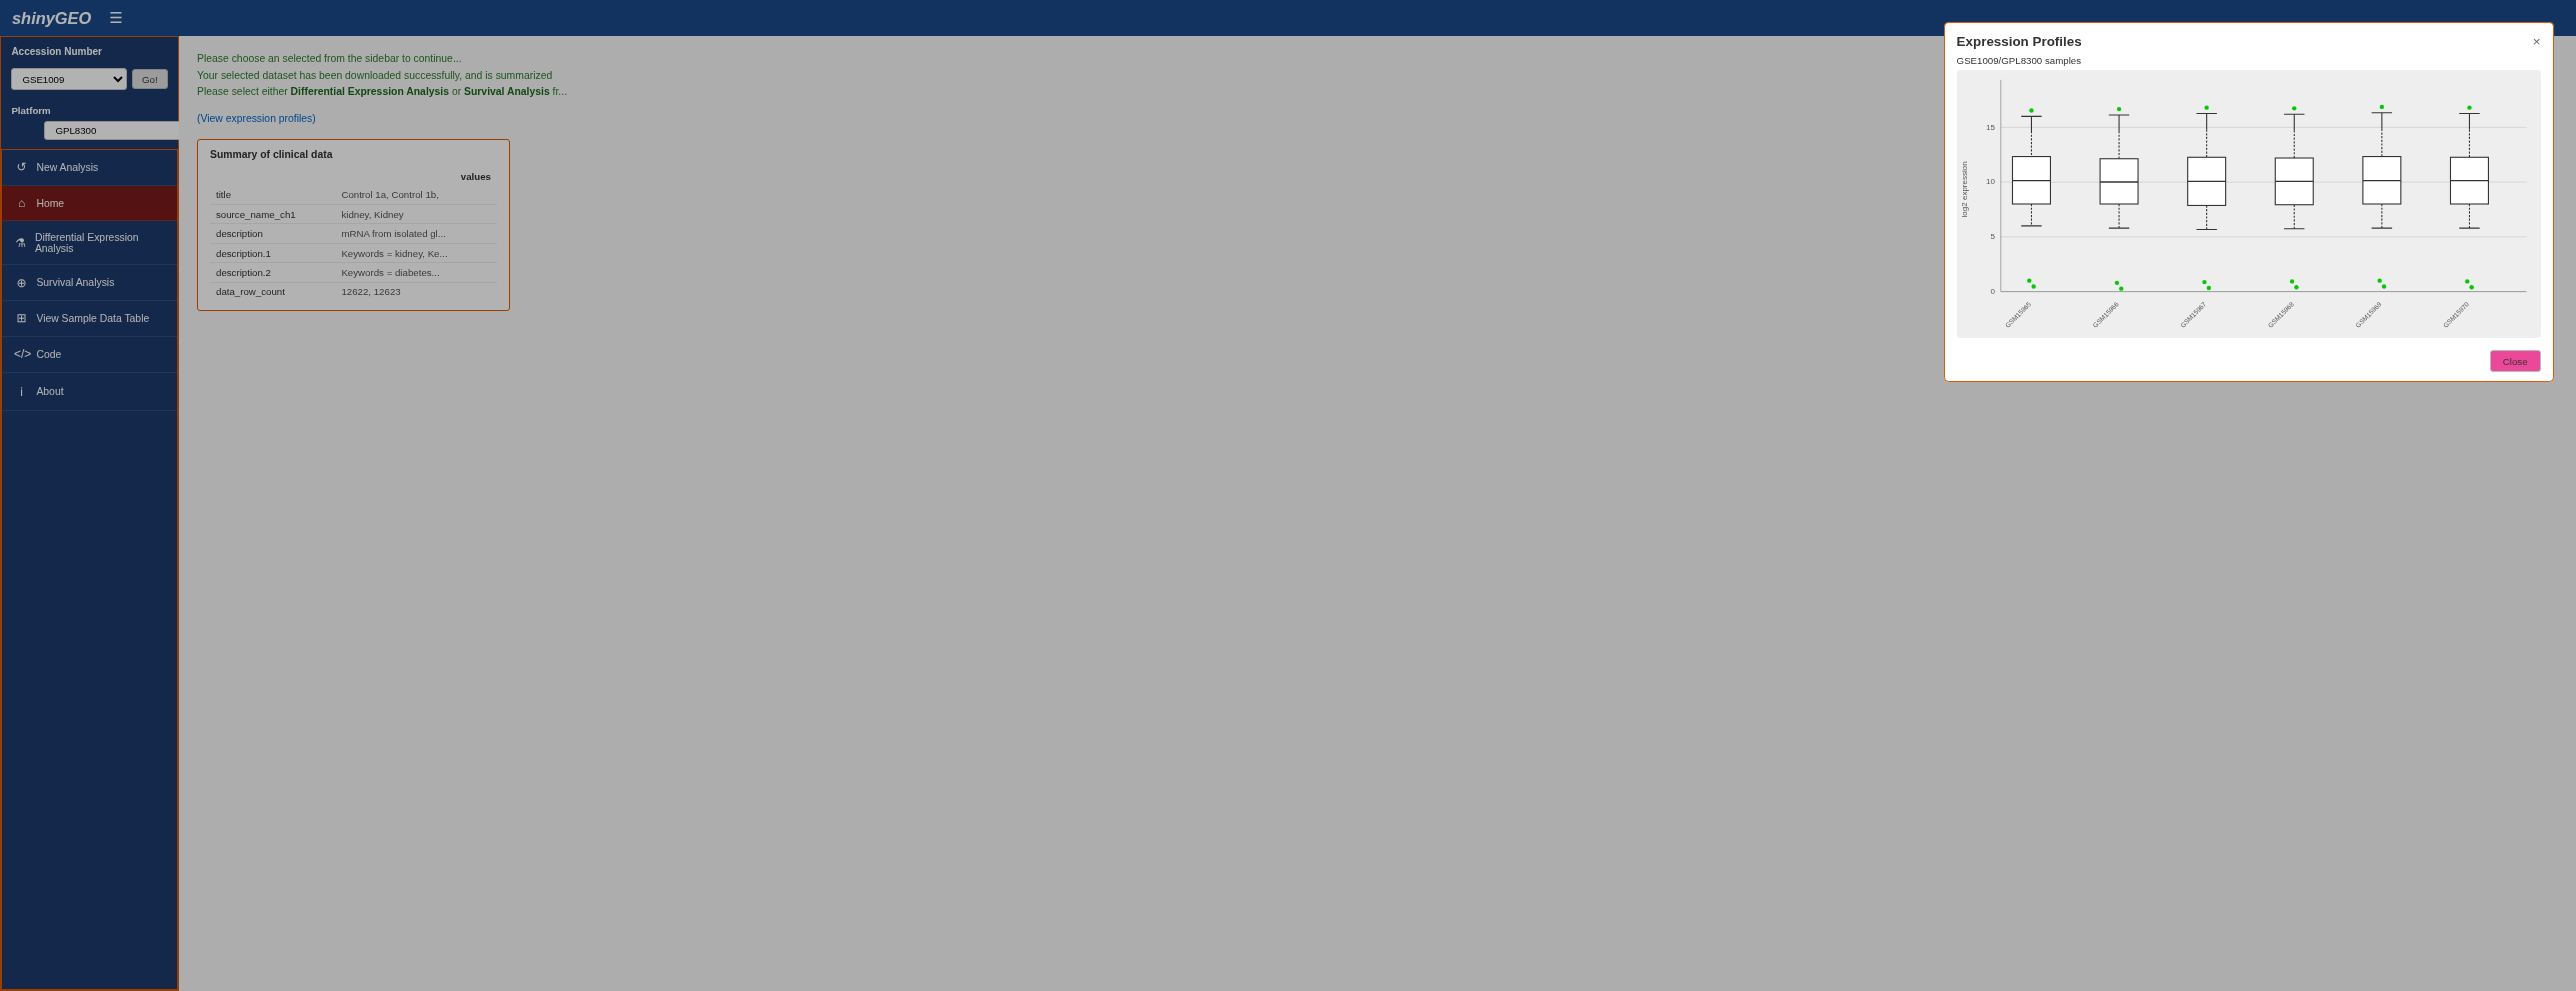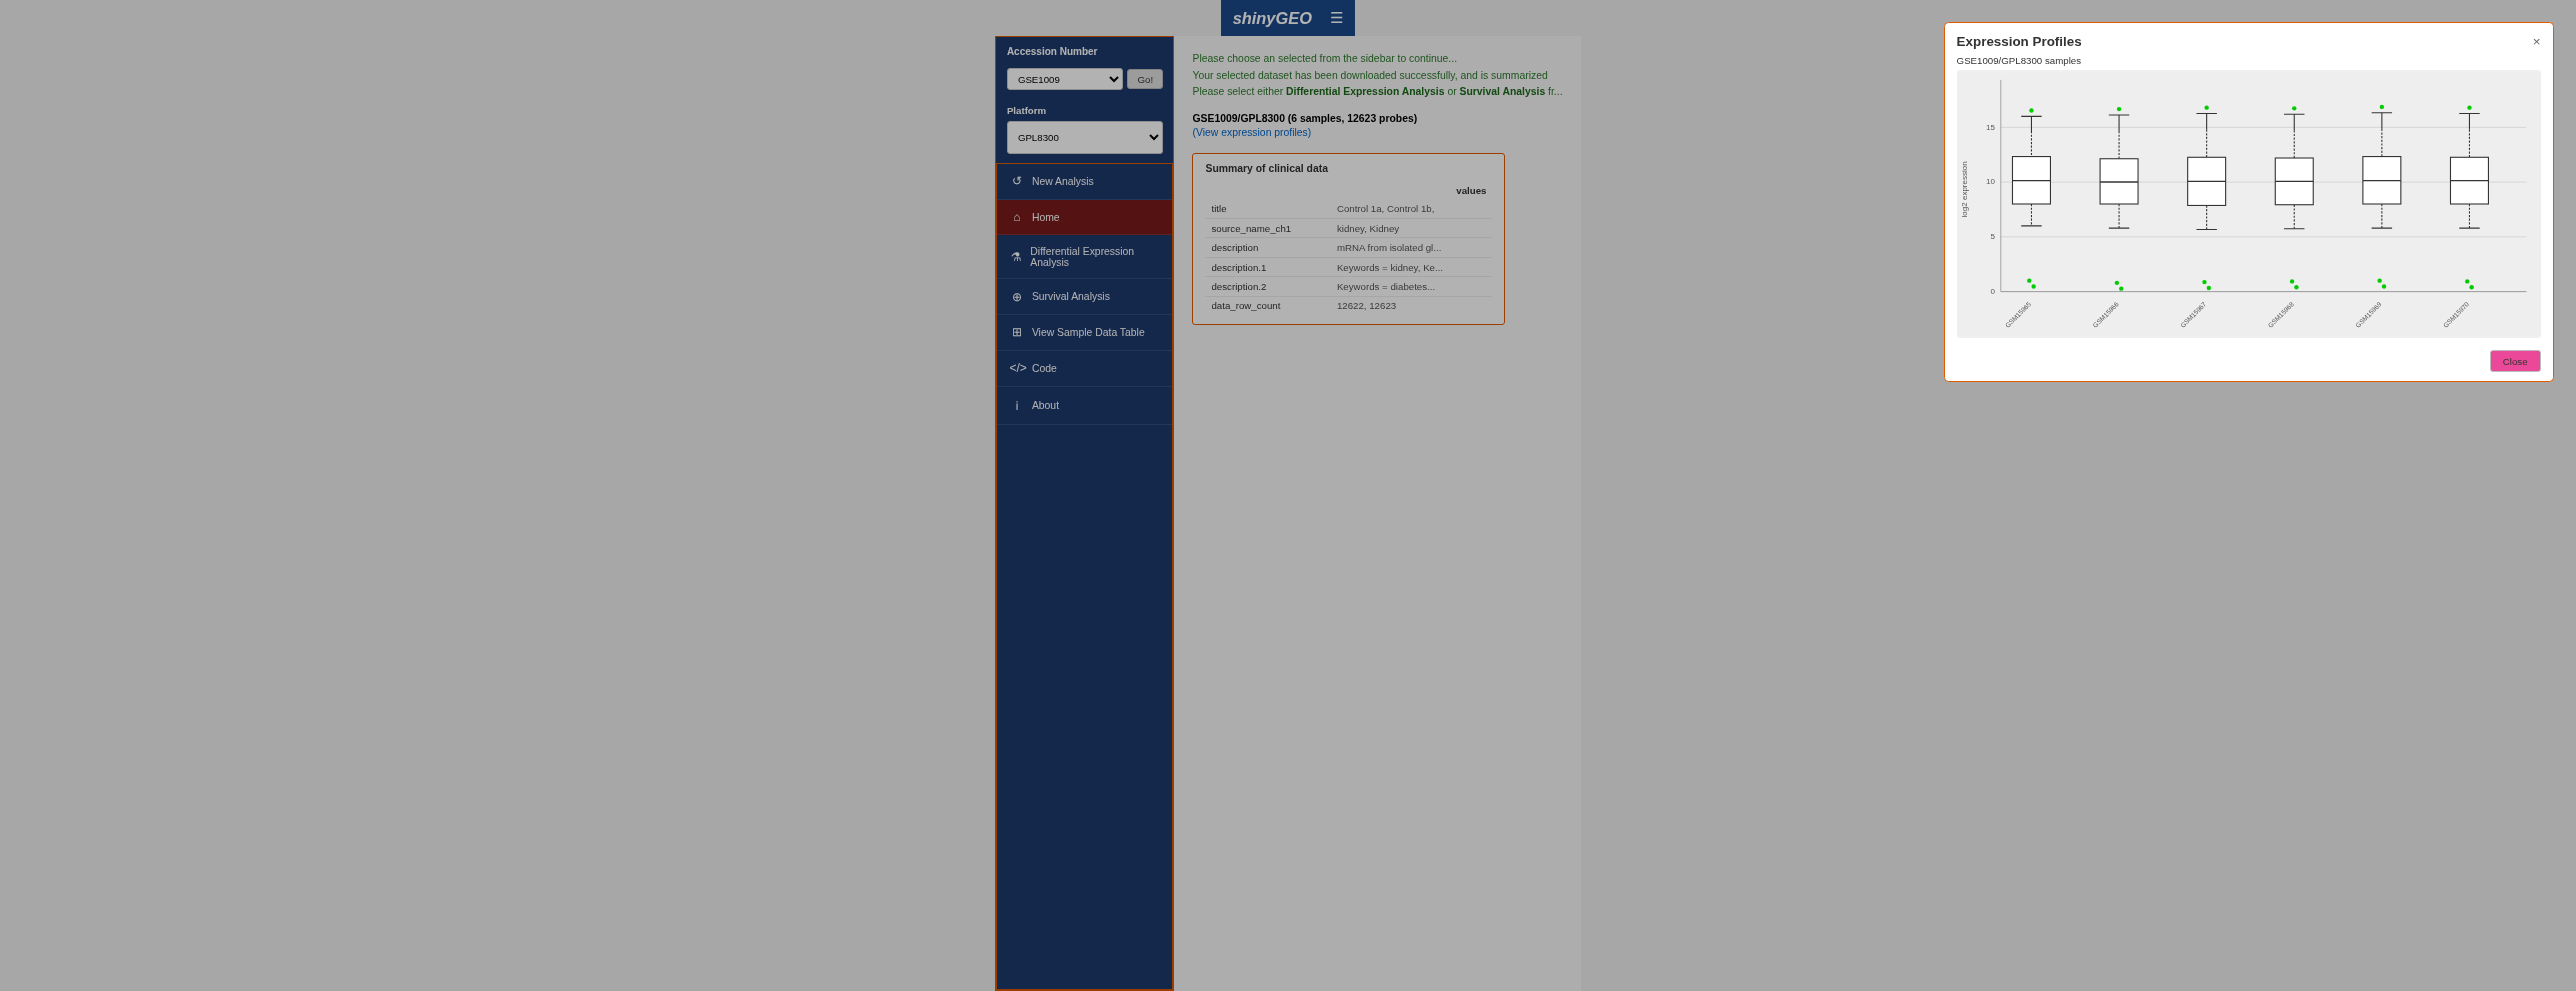--- a/index.html
+++ b/index.html
@@ -1,35 +1,35 @@
 <!DOCTYPE html>
 <html style="font-size:12px"><head>
   <meta charset="utf-8">
   <style>
     * { box-sizing: border-box; margin: 0; padding: 0; }
     body { font-family: Arial, sans-serif; font-size: 10.4px; background: #f0f0f0; overflow: hidden; }
 
     
-    .app-container { display: flex; flex-direction: column; height: 100vh; align-items: center; }
+    .app-container { display: flex; flex-direction: column; height: 100vh; }
     .top-nav { background: #1a4a8a; color: white; display: flex; align-items: center; padding: 0 12px; height: 36px; flex-shrink: 0; }
     .top-nav .brand { font-size: 16.4px; font-style: italic; color: white; font-weight: bold; margin-right: 18px; }
     .top-nav .hamburger { color: white; font-size: 15px; cursor: pointer; }
 
     .main-area { display: flex; flex: 1; overflow: hidden; }
 
     
     .sidebar { width: 179px; background: #1e3a6e; color: white; flex-shrink: 0; display: flex; flex-direction: column; border: 1.5px solid #e05a00; }
     .sidebar-section-accession { padding: 9px 10.4px; }
     .sidebar-section-accession .label { font-size: 10px; font-weight: bold; color: white; margin-bottom: 11px; }
     .accession-row { display: flex; gap: 4.5px; align-items: center; }
     .accession-select { flex: 1; padding: 3.7px 6px; border-radius: 3px; border: 0.7px solid #ccc; background: white; font-size: 9.7px; appearance: auto; }
     .go-btn { padding: 3.7px 9px; background: #e0e0e0; border: 0.7px solid #bbb; border-radius: 3px; font-size: 9.7px; cursor: pointer; color: #333; }
     .sidebar-section-platform { padding: 6px 10.4px 9px; }
     .sidebar-section-platform .label { font-size: 9.7px; font-weight: bold; color: white; margin-bottom: 4.5px; }
-    .platform-select { width: 100%; padding: 9px 6px; border-radius: 3px; border: 0.7px solid #ccc; background: white; font-size: 9.7px; appearance: auto; }
+    .platform-select { width: 100%; padding: 2px 6px; border-radius: 3px; border: 0.7px solid #ccc; background: white; font-size: 9.7px; appearance: auto; margin-left: 33px; }
 
     .sidebar-nav { flex: 1; border: 1.5px solid #e05a00; margin: 0; }
     .sidebar-nav-item { display: flex; align-items: center; gap: 7.4px; padding: 10.4px 12px; color: white; cursor: pointer; font-size: 10.4px; border-bottom: 0.7px solid rgba(255,255,255,0.1); }
     .sidebar-nav-item.active { background: #7a1a1a; }
     .sidebar-nav-item .icon { font-size: 12px; width: 15px; text-align: center; }
 
     
     .content { flex: 1; overflow-y: auto; background: #f8f8f8; padding: 15px 18px; position: relative; }
 
     .info-banner { color: #2d7a2d; font-size: 10.4px; margin-bottom: 12px; line-height: 1.6; }
@@ -129,21 +129,20 @@
         <span>Please choose an selected from the sidebar to continue...</span><br>
         <span>Your selected dataset has been downloaded successfully, and is summarized</span><br>
         <span>Please select either</span>
         <span class="highlight">Differential Expression Analysis</span>
         <span>or</span>
         <span class="highlight">Survival Analysis</span>
         <span>fr...</span>
       </div>
 
       <div class="dataset-summary">
-        <div class="ds-title">GSE1009/GPL8300 (6 samples, 12623 probes)</div>
         <a class="ds-link" href="#">(View expression profiles)</a>
       </div>
 
       <div class="clinical-table-section">
         <h3>Summary of clinical data</h3>
         <table class="clinical-table">
           <thead>
             <tr>
               <th></th>
               <th>values</th>

